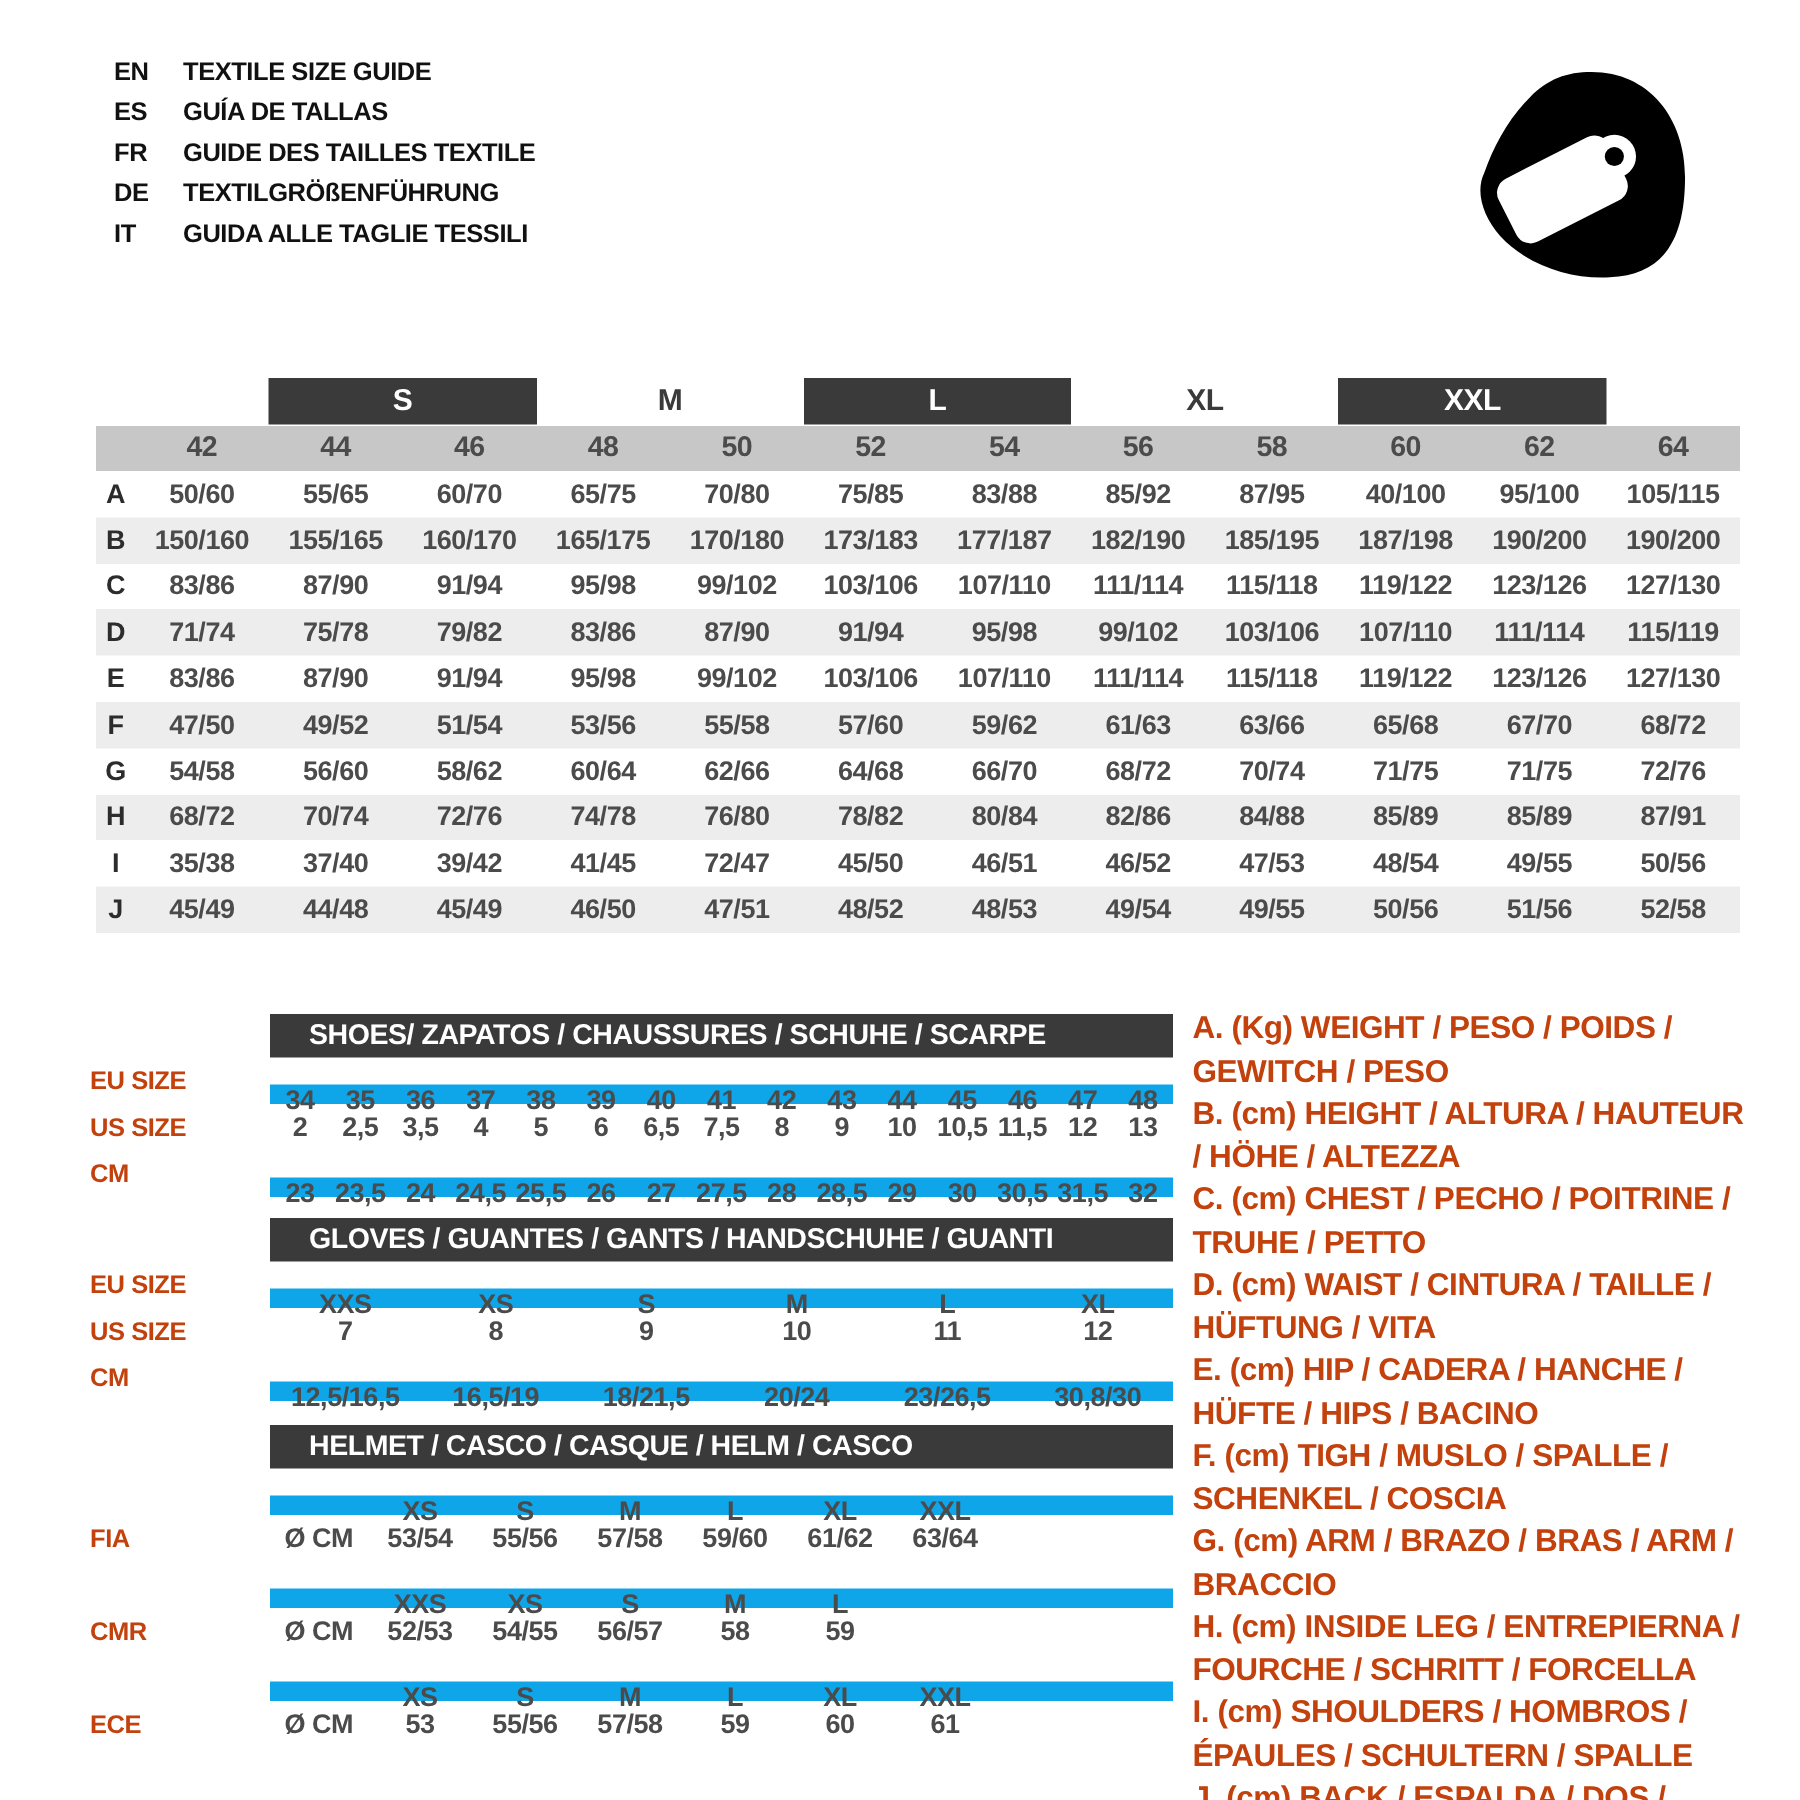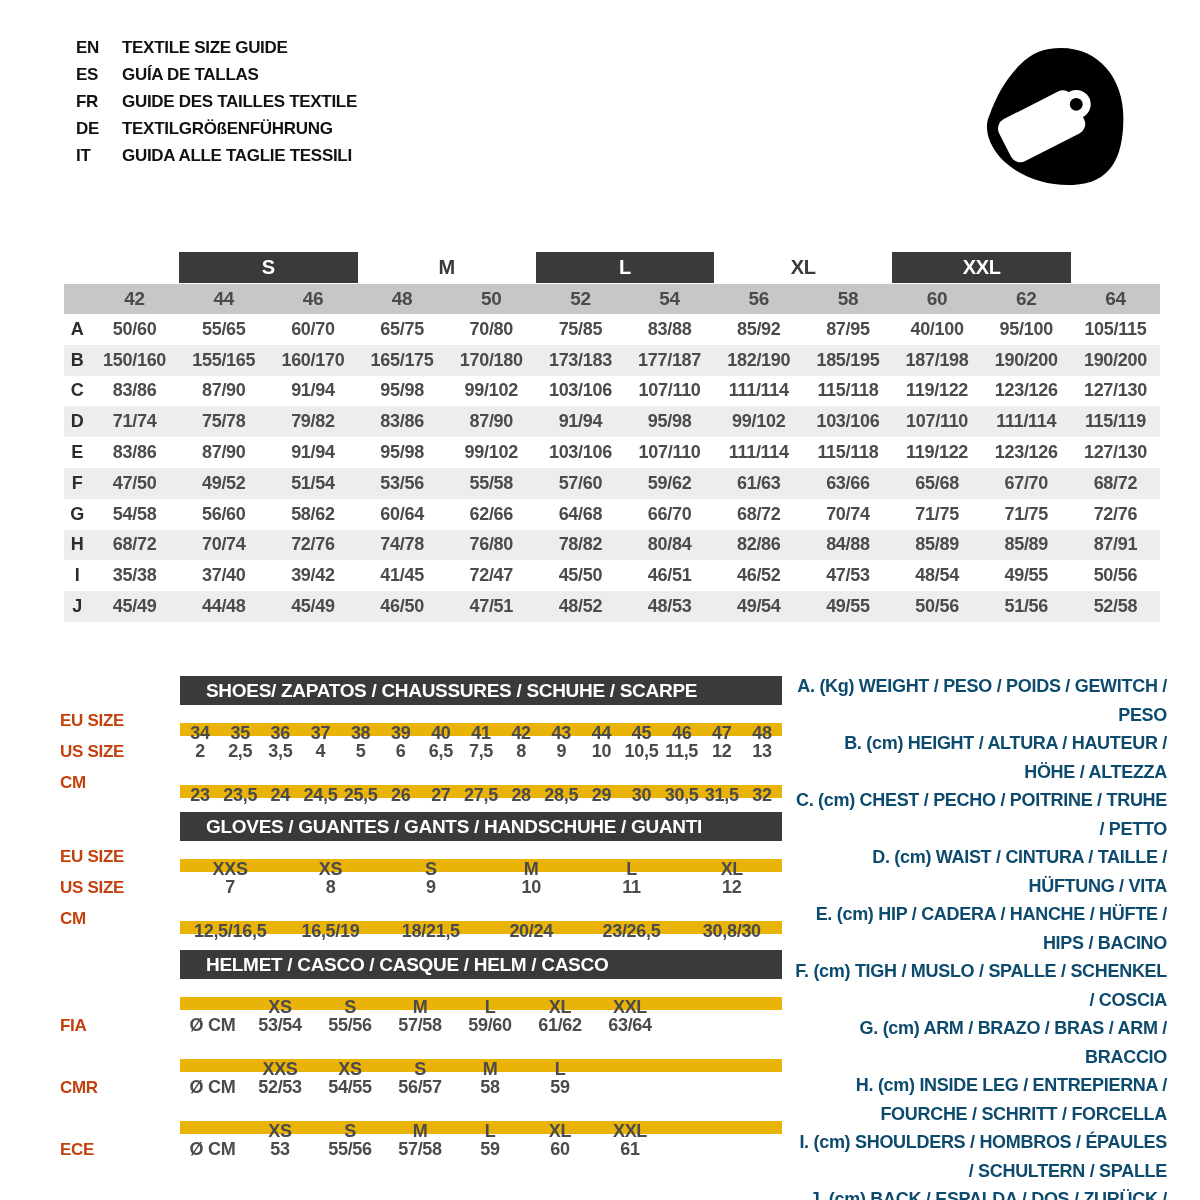--- a/index.html
+++ b/index.html
@@ -33,31 +33,31 @@
   .t-row .cell{display:flex;align-items:center;justify-content:center;}
   .t-row .letter{color:#2c2c2c;justify-content:center;}
 
   
   .bottom-left{position:absolute;left:60px;top:676px;width:722px;}
   .sec-header{margin-left:120px;height:29px;background:#3a3a3a;color:#fff;
     display:flex;align-items:center;padding-left:26px;font-size:19px;}
   .s-row{display:flex;height:31px;}
   .s-label{width:120px;flex:0 0 120px;display:flex;align-items:center;font-size:17px;color:#c2410c;}
   .s-values{flex:1;display:grid;}
-  .s-values.gray{background:#eab308;margin-top:18px;}
+  .s-values.gray{background:#0ea5e9;margin-top:18px;}
   .s-values .cell{display:flex;align-items:center;justify-content:center;font-size:18px;color:#4b4b4b;}
   .cols-15{grid-template-columns:repeat(15,1fr);}
   .cols-6{grid-template-columns:repeat(6,1fr);}
   .cols-helmet{grid-template-columns:65px repeat(6,70px) 1fr;}
   .gap-after{margin-bottom:14px;}
   .gap-after-lg{margin-bottom:16px;}
 
   
   .legend{position:absolute;left:795px;top:672px;width:372px;margin:0;padding:0;list-style:none;}
-  .legend li{font-size:18px;line-height:28.5px;color:#0c4a6e;text-align:right;}
+  .legend li{font-size:21px;line-height:28.5px;color:#c2410c;}
 </style>
 </head>
 <body>
 
 <div class="page">
 
   <ul class="lang-list" id="lang-list">
       <li>
         <span class="lang-code">EN</span>
         <span class="lang-title">TEXTILE SIZE GUIDE</span>

